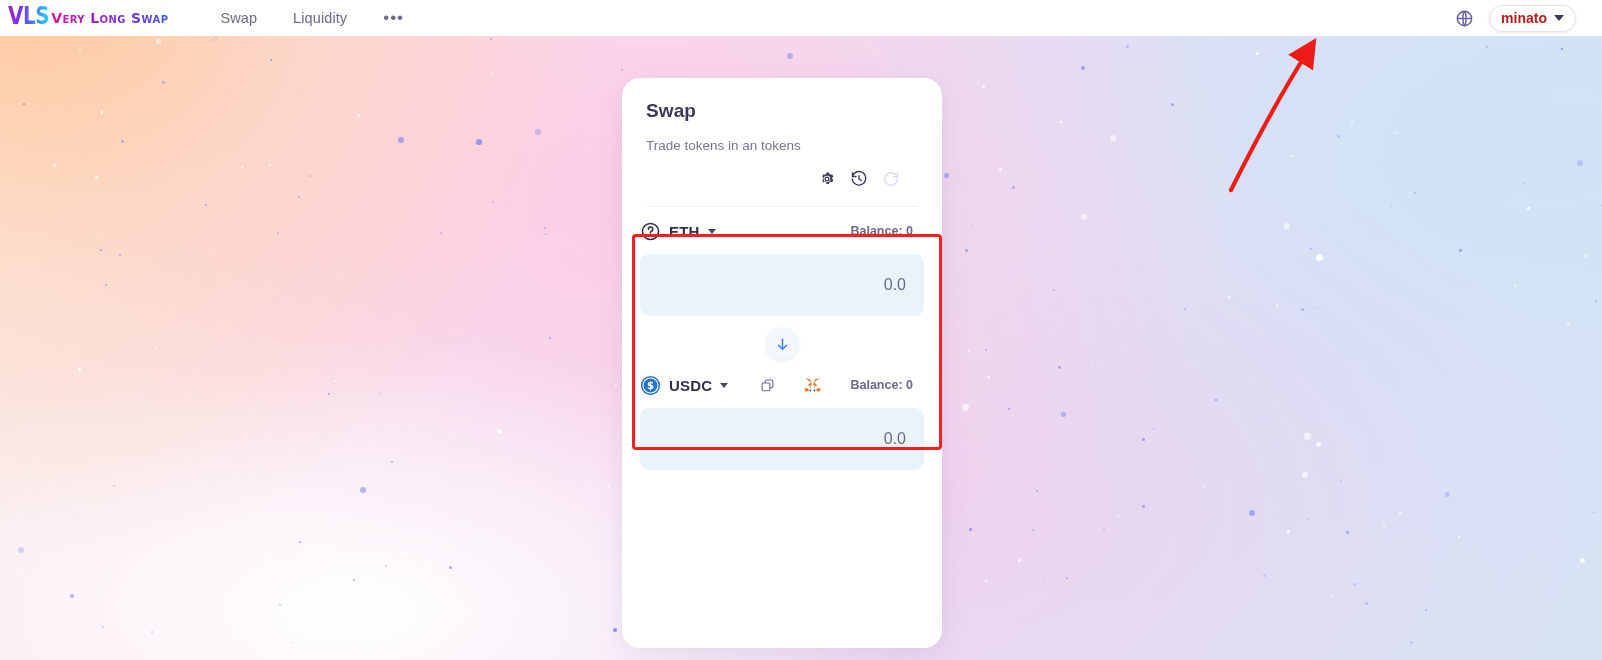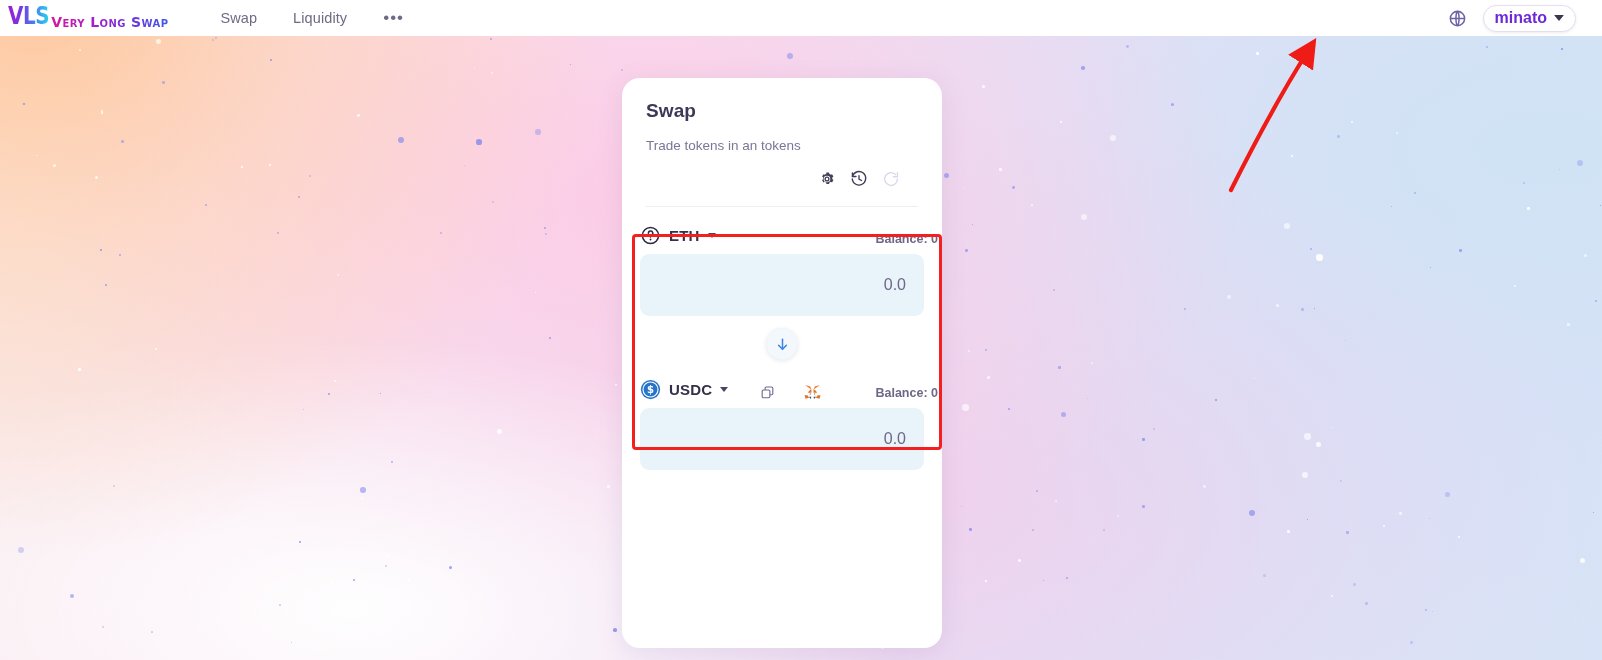--- a/index.html
+++ b/index.html
@@ -38,21 +38,21 @@
     position: absolute;
     left: 0; top: 0;
     width: 1602px; height: 36px;
     background: #ffffff;
     display: flex;
     align-items: center;
     z-index: 20;
   }
 
   #logo-wrap {
-    display: flex; align-items: flex-end;
+    display: flex; align-items: center;
     margin-left: 8px;
     user-select: none;
   }
   .logo-vls {
     font-family: "DejaVu Sans", sans-serif;
     font-weight: 700;
     font-size: 21px;
     letter-spacing: -0.5px;
     background: linear-gradient(92deg, #9b1fd4 0%, #7b35e0 30%, #4a7af0 62%, #25d6ee 100%);
     -webkit-background-clip: text;
@@ -109,22 +109,22 @@
     background: #ffffff;
     border-radius: 14px;
     padding: 0 11px;
     cursor: pointer;
     white-space: nowrap;
   }
   #network-pill {
     border: 1px solid #e2dff0;
     box-shadow: 0 1px 3px rgba(80,60,130,0.10);
     font-weight: 700;
-    font-size: 16px;
-    color: #6d28d9;
+    font-size: 14px;
+    color: #b91c1c;
     gap: 7px;
     margin-right: 16px;
   }
   #wallet-group {
     display: flex; align-items: center;
     background: #ffffff;
     border: 1px solid #ece9f4;
     border-radius: 16px;
     height: 30px;
     padding: 0 3px 0 13px;
@@ -205,22 +205,22 @@
     left: 632px; top: 234px;
     width: 310px; height: 216px;
     border: 3px solid #f42020;
     border-radius: 4px;
     z-index: 15;
     pointer-events: none;
   }
 
   
   .token-row {
-    display: flex; align-items: flex-end;
-    padding: 0 4px 0 18px;
+    display: flex; align-items: center;
+    padding: 0 29px 0 18px;
     height: 30px;
     gap: 18px;
   }
   #row-from { margin-top: 9px; }
   #row-to { margin-top: 0; }
   .token-left { display: flex; align-items: center; gap: 8px; }
   .token-sym { font-size: 15px; font-weight: 700; color: #34304a; letter-spacing: 0.2px; }
   .bal-text { margin-left: auto; font-size: 12.5px; font-weight: 700; color: #6e6887; }
 
   .tok-icon { width: 21px; height: 21px; display: block; }

